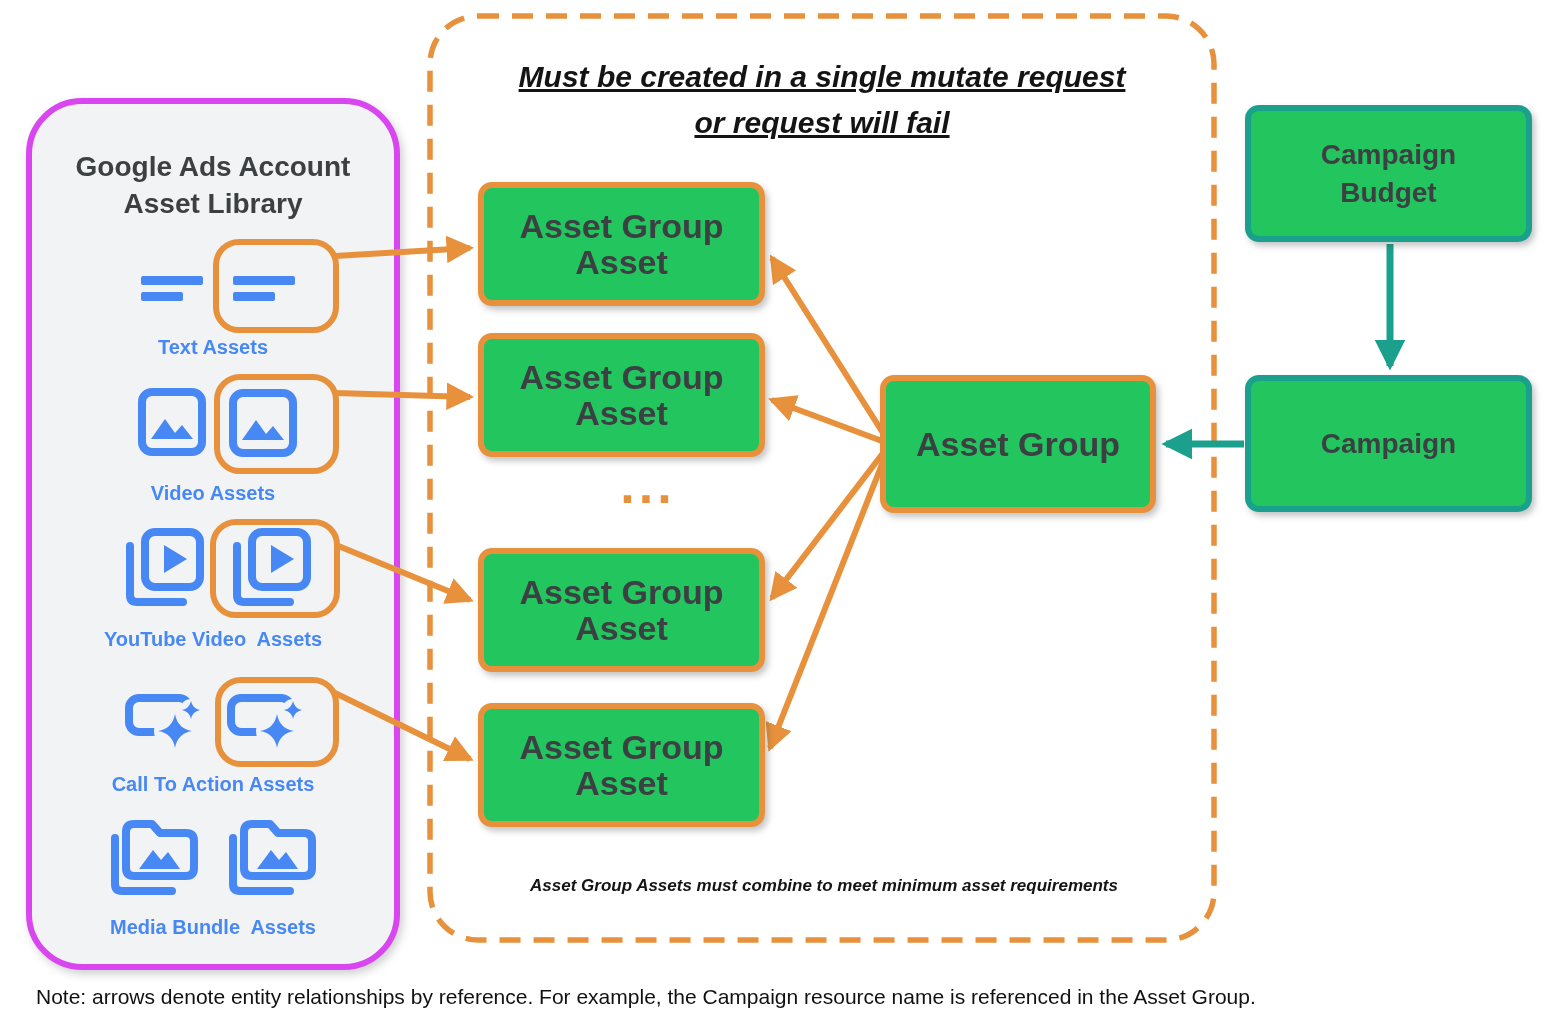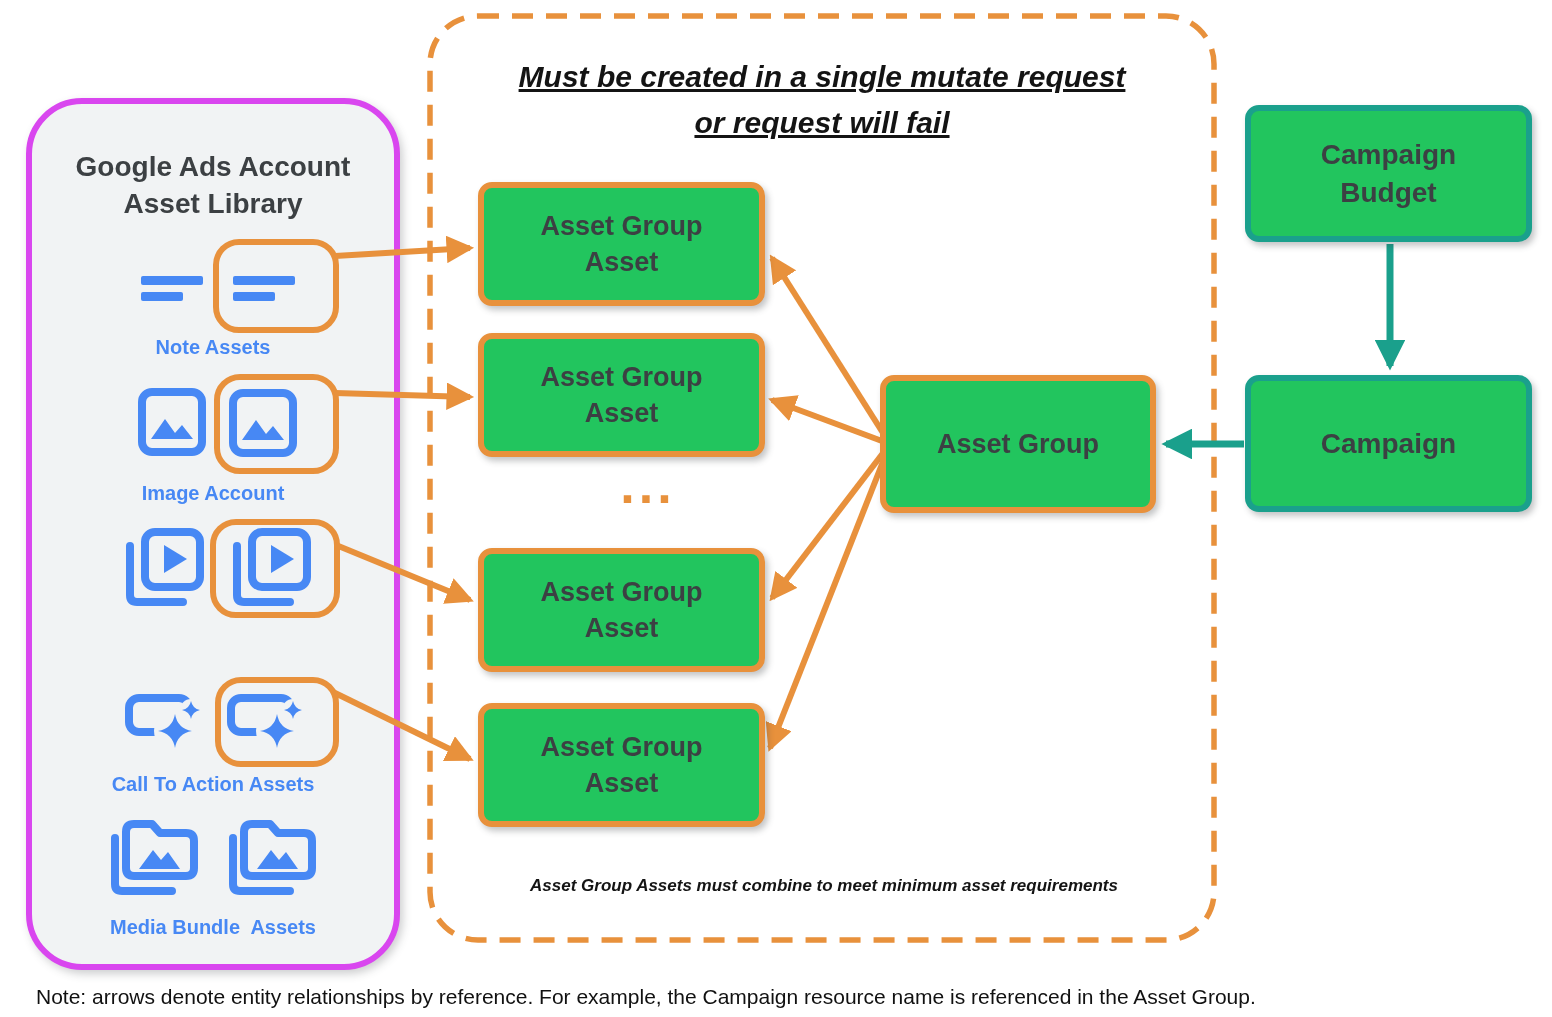--- a/index.html
+++ b/index.html
@@ -29,21 +29,21 @@
     border:6px solid #E8913C;border-radius:26px;box-sizing:border-box;background:transparent;
   }
   
   .node{
     background:#22c55e;border-radius:14px;box-sizing:border-box;
     display:flex;align-items:center;justify-content:center;text-align:center;
     font-weight:bold;color:#3C4043;white-space:pre-line;
     box-shadow:3px 4px 6px rgba(60,64,67,.3);
     z-index:10;
   }
-  .node.orange{border:6px solid #E8913C;font-size:27px;line-height:36px;}
+  .node.orange{border:6px solid #E8913C;font-size:34px;line-height:36px;}
   .node.teal{border:6px solid #1AA08C;font-size:28px;line-height:38px;}
   .mutate-title{
     left:428px;top:54px;width:788px;text-align:center;
     font-size:30px;line-height:46px;font-weight:800;font-style:italic;color:#141414;
     white-space:pre-line;z-index:6;text-decoration:underline;
   }
   .mutate-footnote{
     left:440px;top:876px;width:768px;text-align:center;
     font-size:17px;font-weight:bold;color:#141414;z-index:6;font-style:italic;
   }
@@ -95,44 +95,45 @@
 
     <svg class="abs icon" style="left:109px;top:172px" width="62" height="26" viewBox="0 0 62 26">
       <rect x="0" y="0" width="62" height="9" rx="2" fill="#4788F4"></rect>
       <rect x="0" y="16" width="42" height="9" rx="2" fill="#4788F4"></rect>
     </svg>
     <div class="abs orange-frame" style="left:181px;top:135px;width:126px;height:94px"></div>
     <svg class="abs icon" style="left:201px;top:172px" width="62" height="26" viewBox="0 0 62 26">
       <rect x="0" y="0" width="62" height="9" rx="2" fill="#4788F4"></rect>
       <rect x="0" y="16" width="42" height="9" rx="2" fill="#4788F4"></rect>
     </svg>
-    <div class="abs asset-label" style="top:232px">Note Assets</div>
+    <div class="abs asset-label" style="top:232px">Text Assets</div>
 
     <svg class="abs icon" style="left:106px;top:284px" width="68" height="68" viewBox="0 0 68 68">
       <rect x="4" y="4" width="60" height="60" rx="10" fill="none" stroke="#4788F4" stroke-width="8"></rect>
       <path d="M13 51 L27 31 L37 45 L44 37 L55 51 Z" fill="#4788F4"></path>
     </svg>
     <div class="abs orange-frame" style="left:182px;top:270px;width:125px;height:100px"></div>
     <svg class="abs icon" style="left:197px;top:285px" width="68" height="68" viewBox="0 0 68 68">
       <rect x="4" y="4" width="60" height="60" rx="10" fill="none" stroke="#4788F4" stroke-width="8"></rect>
       <path d="M13 51 L27 31 L37 45 L44 37 L55 51 Z" fill="#4788F4"></path>
     </svg>
-    <div class="abs asset-label" style="top:378px">Image Account</div>
+    <div class="abs asset-label" style="top:378px">Video Assets</div>
 
     <svg class="abs icon" style="left:89px;top:424px" width="84" height="84" viewBox="0 0 84 84">
       <rect x="24" y="4" width="55" height="55" rx="10" fill="none" stroke="#4788F4" stroke-width="8"></rect>
       <path d="M43 17 L66 31 L43 45 Z" fill="#4788F4"></path>
       <path d="M9 18 V67 Q9 74 16 74 H62" fill="none" stroke="#4788F4" stroke-width="8" stroke-linecap="round"></path>
     </svg>
     <div class="abs orange-frame" style="left:178px;top:415px;width:130px;height:99px"></div>
     <svg class="abs icon" style="left:196px;top:424px" width="84" height="84" viewBox="0 0 84 84">
       <rect x="24" y="4" width="55" height="55" rx="10" fill="none" stroke="#4788F4" stroke-width="8"></rect>
       <path d="M43 17 L66 31 L43 45 Z" fill="#4788F4"></path>
       <path d="M9 18 V67 Q9 74 16 74 H62" fill="none" stroke="#4788F4" stroke-width="8" stroke-linecap="round"></path>
     </svg>
+    <div class="abs asset-label" style="top:524px">YouTube Video  Assets</div>
 
     <svg class="abs icon" style="left:93px;top:587px" width="82" height="58" viewBox="0 0 82 58">
       <rect x="4" y="7" width="60" height="34" rx="10" fill="none" stroke="#4788F4" stroke-width="8"></rect>
       <circle cx="50" cy="40" r="21" fill="#F1F3F4"></circle>
       <circle cx="66" cy="19" r="11" fill="#F1F3F4"></circle>
       <path d="M50 23 Q52.5 37.5 67 40 Q52.5 42.5 50 57 Q47.5 42.5 33 40 Q47.5 37.5 50 23 Z" fill="#4788F4"></path>
       <path d="M66 10 Q67.5 17.5 75 19 Q67.5 20.5 66 28 Q64.5 20.5 57 19 Q64.5 17.5 66 10 Z" fill="#4788F4"></path>
     </svg>
     <div class="abs orange-frame" style="left:183px;top:573px;width:124px;height:90px"></div>
     <svg class="abs icon" style="left:195px;top:587px" width="82" height="58" viewBox="0 0 82 58">

